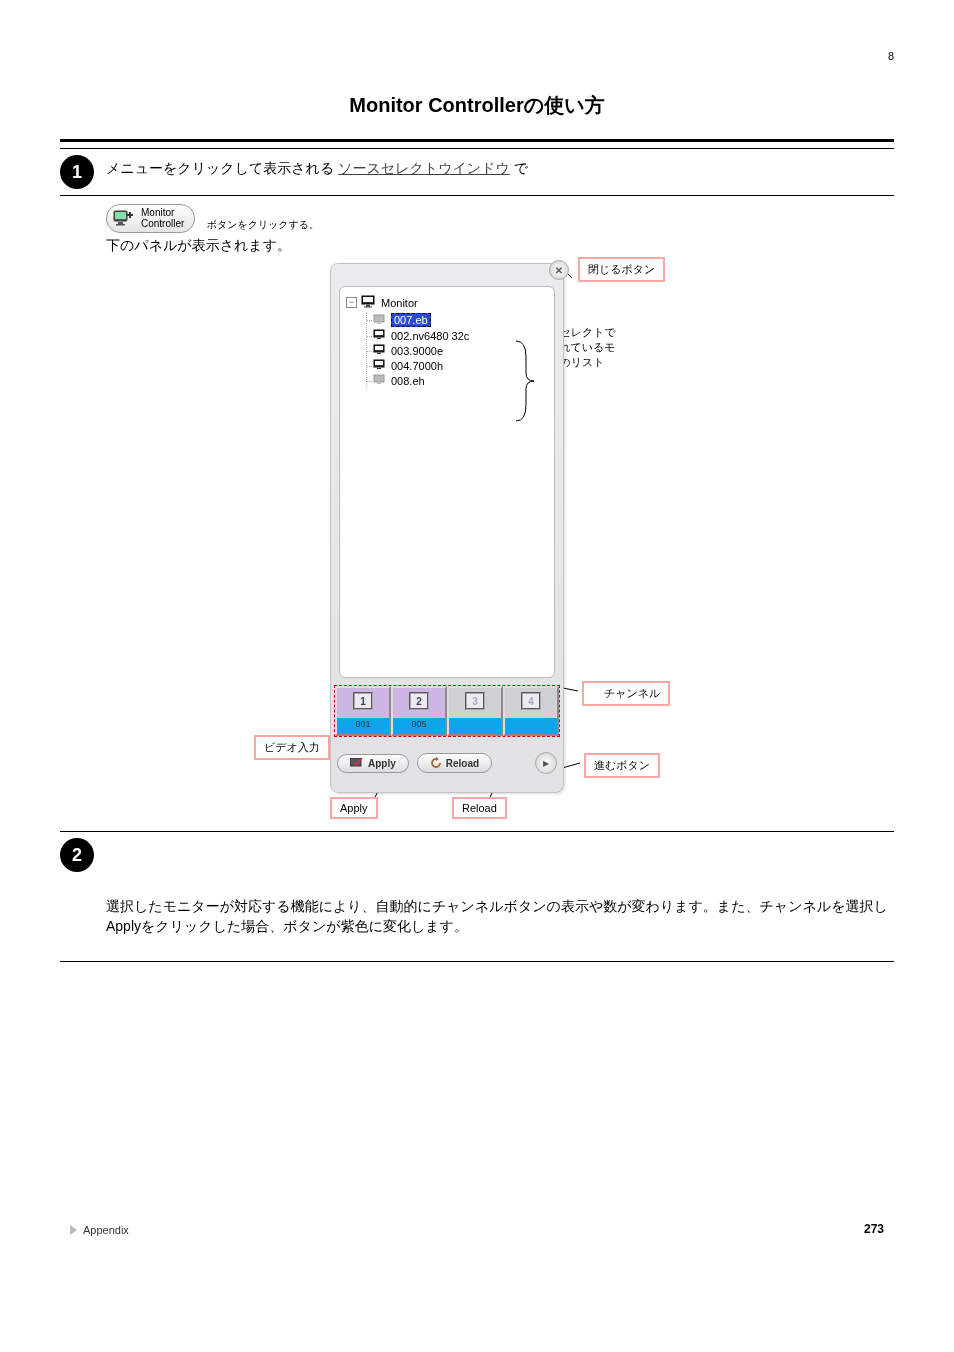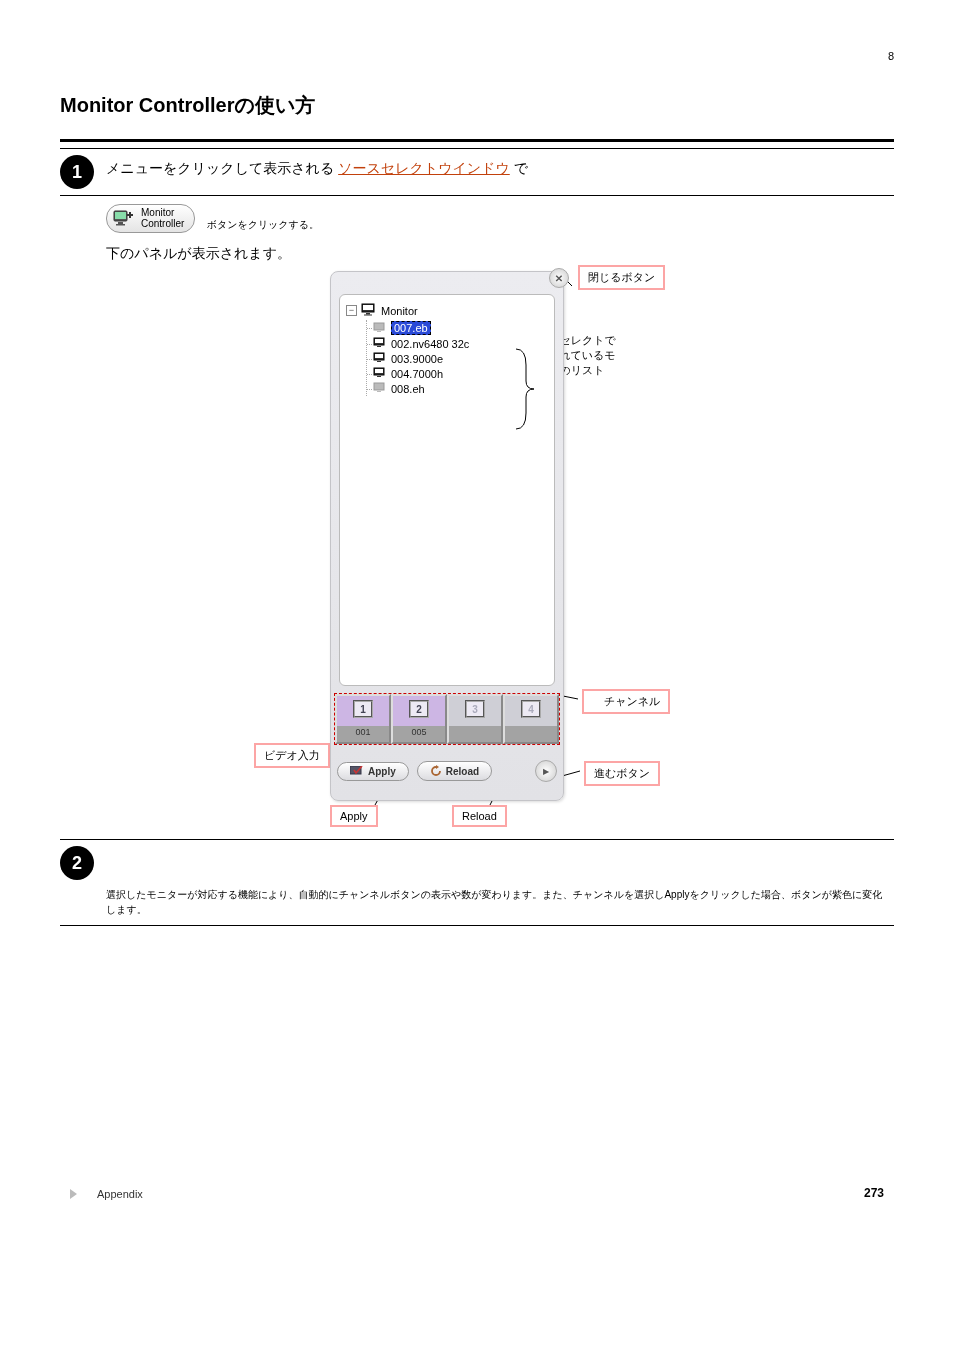--- a/index.html
+++ b/index.html
@@ -14,43 +14,44 @@
   .page {
     padding: 50px 60px 60px 60px;
     position: relative;
   }
   .page-num {
     text-align: right;
     font-size: 11px;
     margin-bottom: 30px;
   }
   .section-title {
+    text-align: center;
     font-size: 20px;
     font-weight: bold;
     margin-bottom: 20px;
   }
   hr.thick { border: none; border-top: 3px solid #000; margin: 6px 0 6px 0; }
   hr.thin { border: none; border-top: 1px solid #000; margin: 2px 0; }
   .step-row {
     display: flex;
     align-items: flex-start;
     gap: 12px;
     margin: 6px 0;
   }
   .step-circle {
     width: 34px; height: 34px; border-radius: 50%; background: #000; color: #fff;
     display: flex; align-items: center; justify-content: center;
     font-weight: bold; font-size: 18px; flex-shrink: 0;
   }
   .step-text { font-size: 14px; padding-top: 5px; }
-  .step-text a { color: #c2410c; text-decoration: underline; text-align: right; }
+  .step-text a { color: #404040; text-decoration: underline; text-align: right; }
   .step-followup {
     font-size: 14px;
     margin-left: 46px;
-    margin-top: 12px;
+    margin-top: 4px;
   }
   .step-button-area {
     margin-left: 46px;
     margin-top: 8px;
   }
 
   
   .mc-pill {
     display: inline-flex; align-items: center; gap: 6px;
     border: 1px solid #999; border-radius: 14px; padding: 3px 10px 3px 6px;
@@ -134,21 +135,21 @@
     padding:4px 0 0 0;
   }
   .ch-cell.active { background: #cdb6e4; }
   .ch-num {
     width: 20px; height: 18px; border: 2px groove #aaa;
     display:flex;align-items:center;justify-content:center;
     font-size:10px;font-weight:bold;color:#445;
     background:#edeaf4;
   }
   .ch-cell.disabled .ch-num { color:#aab; }
-  .ch-lbl { font-size:9px; color:#333; background:#a3a3a3; width:100%; text-align:center; height:16px; line-height:12px;}
+  .ch-lbl { font-size:9px; color:#333; background:#0ea5e9; width:100%; text-align:center; height:16px; line-height:12px;}
   .ch-cell.disabled .ch-lbl { color:#888; }
 
   .bottom-row {
     position: absolute;
     left: 6px; right: 6px; bottom: 18px;
     display:flex; align-items:center; gap:8px;
   }
   .pill-btn {
     flex: 0 0 auto;
     display:inline-flex;align-items:center;gap:4px;
@@ -171,37 +172,37 @@
     background: #fff;
     padding: 3px 8px;
     font-size: 11px;
     white-space: nowrap;
   }
   .callout-line {
     position:absolute;stroke:#000;stroke-width:1;fill:none;
   }
 
   .body-para {
-    font-size: 10px; line-height: 1.45;
-    margin: 8px 4px;
+    font-size: 14px; line-height: 1.45;
+    margin: 24px 4px;
   }
   .indent-sub {
     margin-left: 46px;
   }
 
   .footer {
     margin-top: 260px;
     display: flex;
     align-items: flex-end;
     justify-content: space-between;
     padding: 0 10px;
   }
   .footer .crumb {
     font-size: 11px; color: #333;
-    display:flex;align-items:center;gap:20px;
+    display:flex;align-items:center;gap:6px;
   }
   .footer .pg { font-size: 12px; font-weight:bold; }
   .footer .tri {
     width:0;height:0;border-top:5px solid transparent;border-bottom:5px solid transparent;
     border-left:7px solid #bbb;display:inline-block;
   }
 </style>
 </head>
 <body>
 <div class="page">

